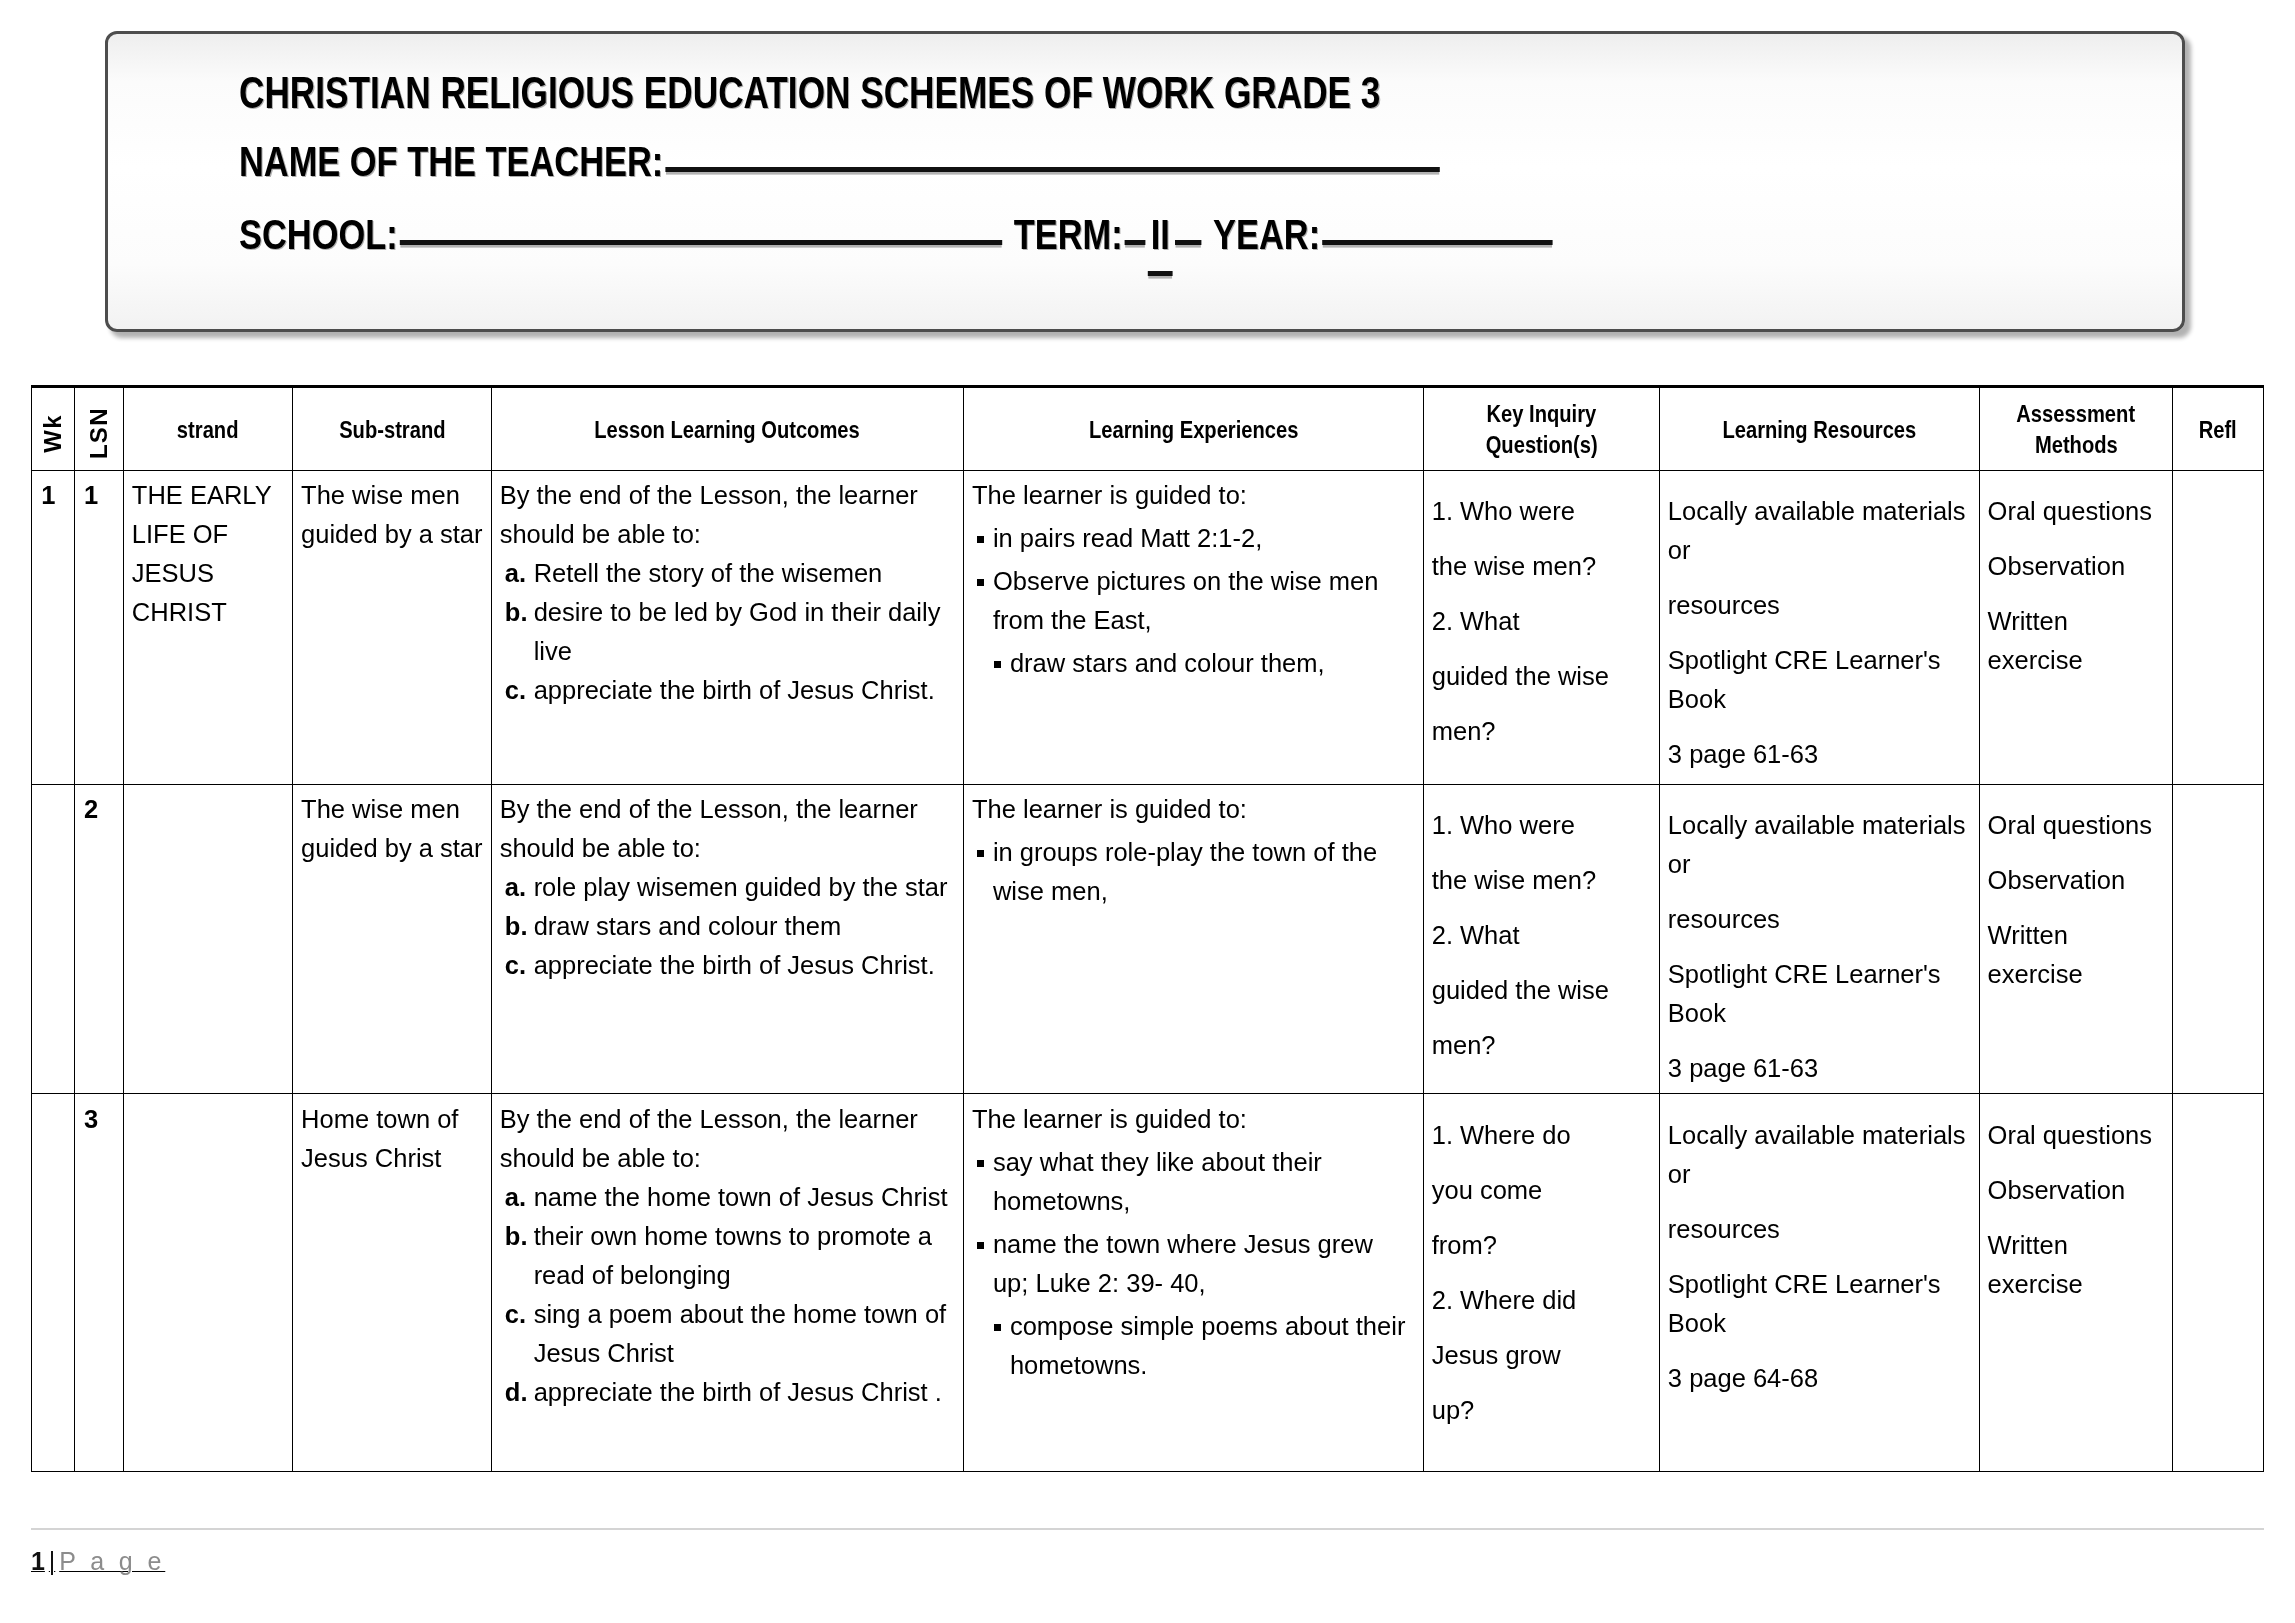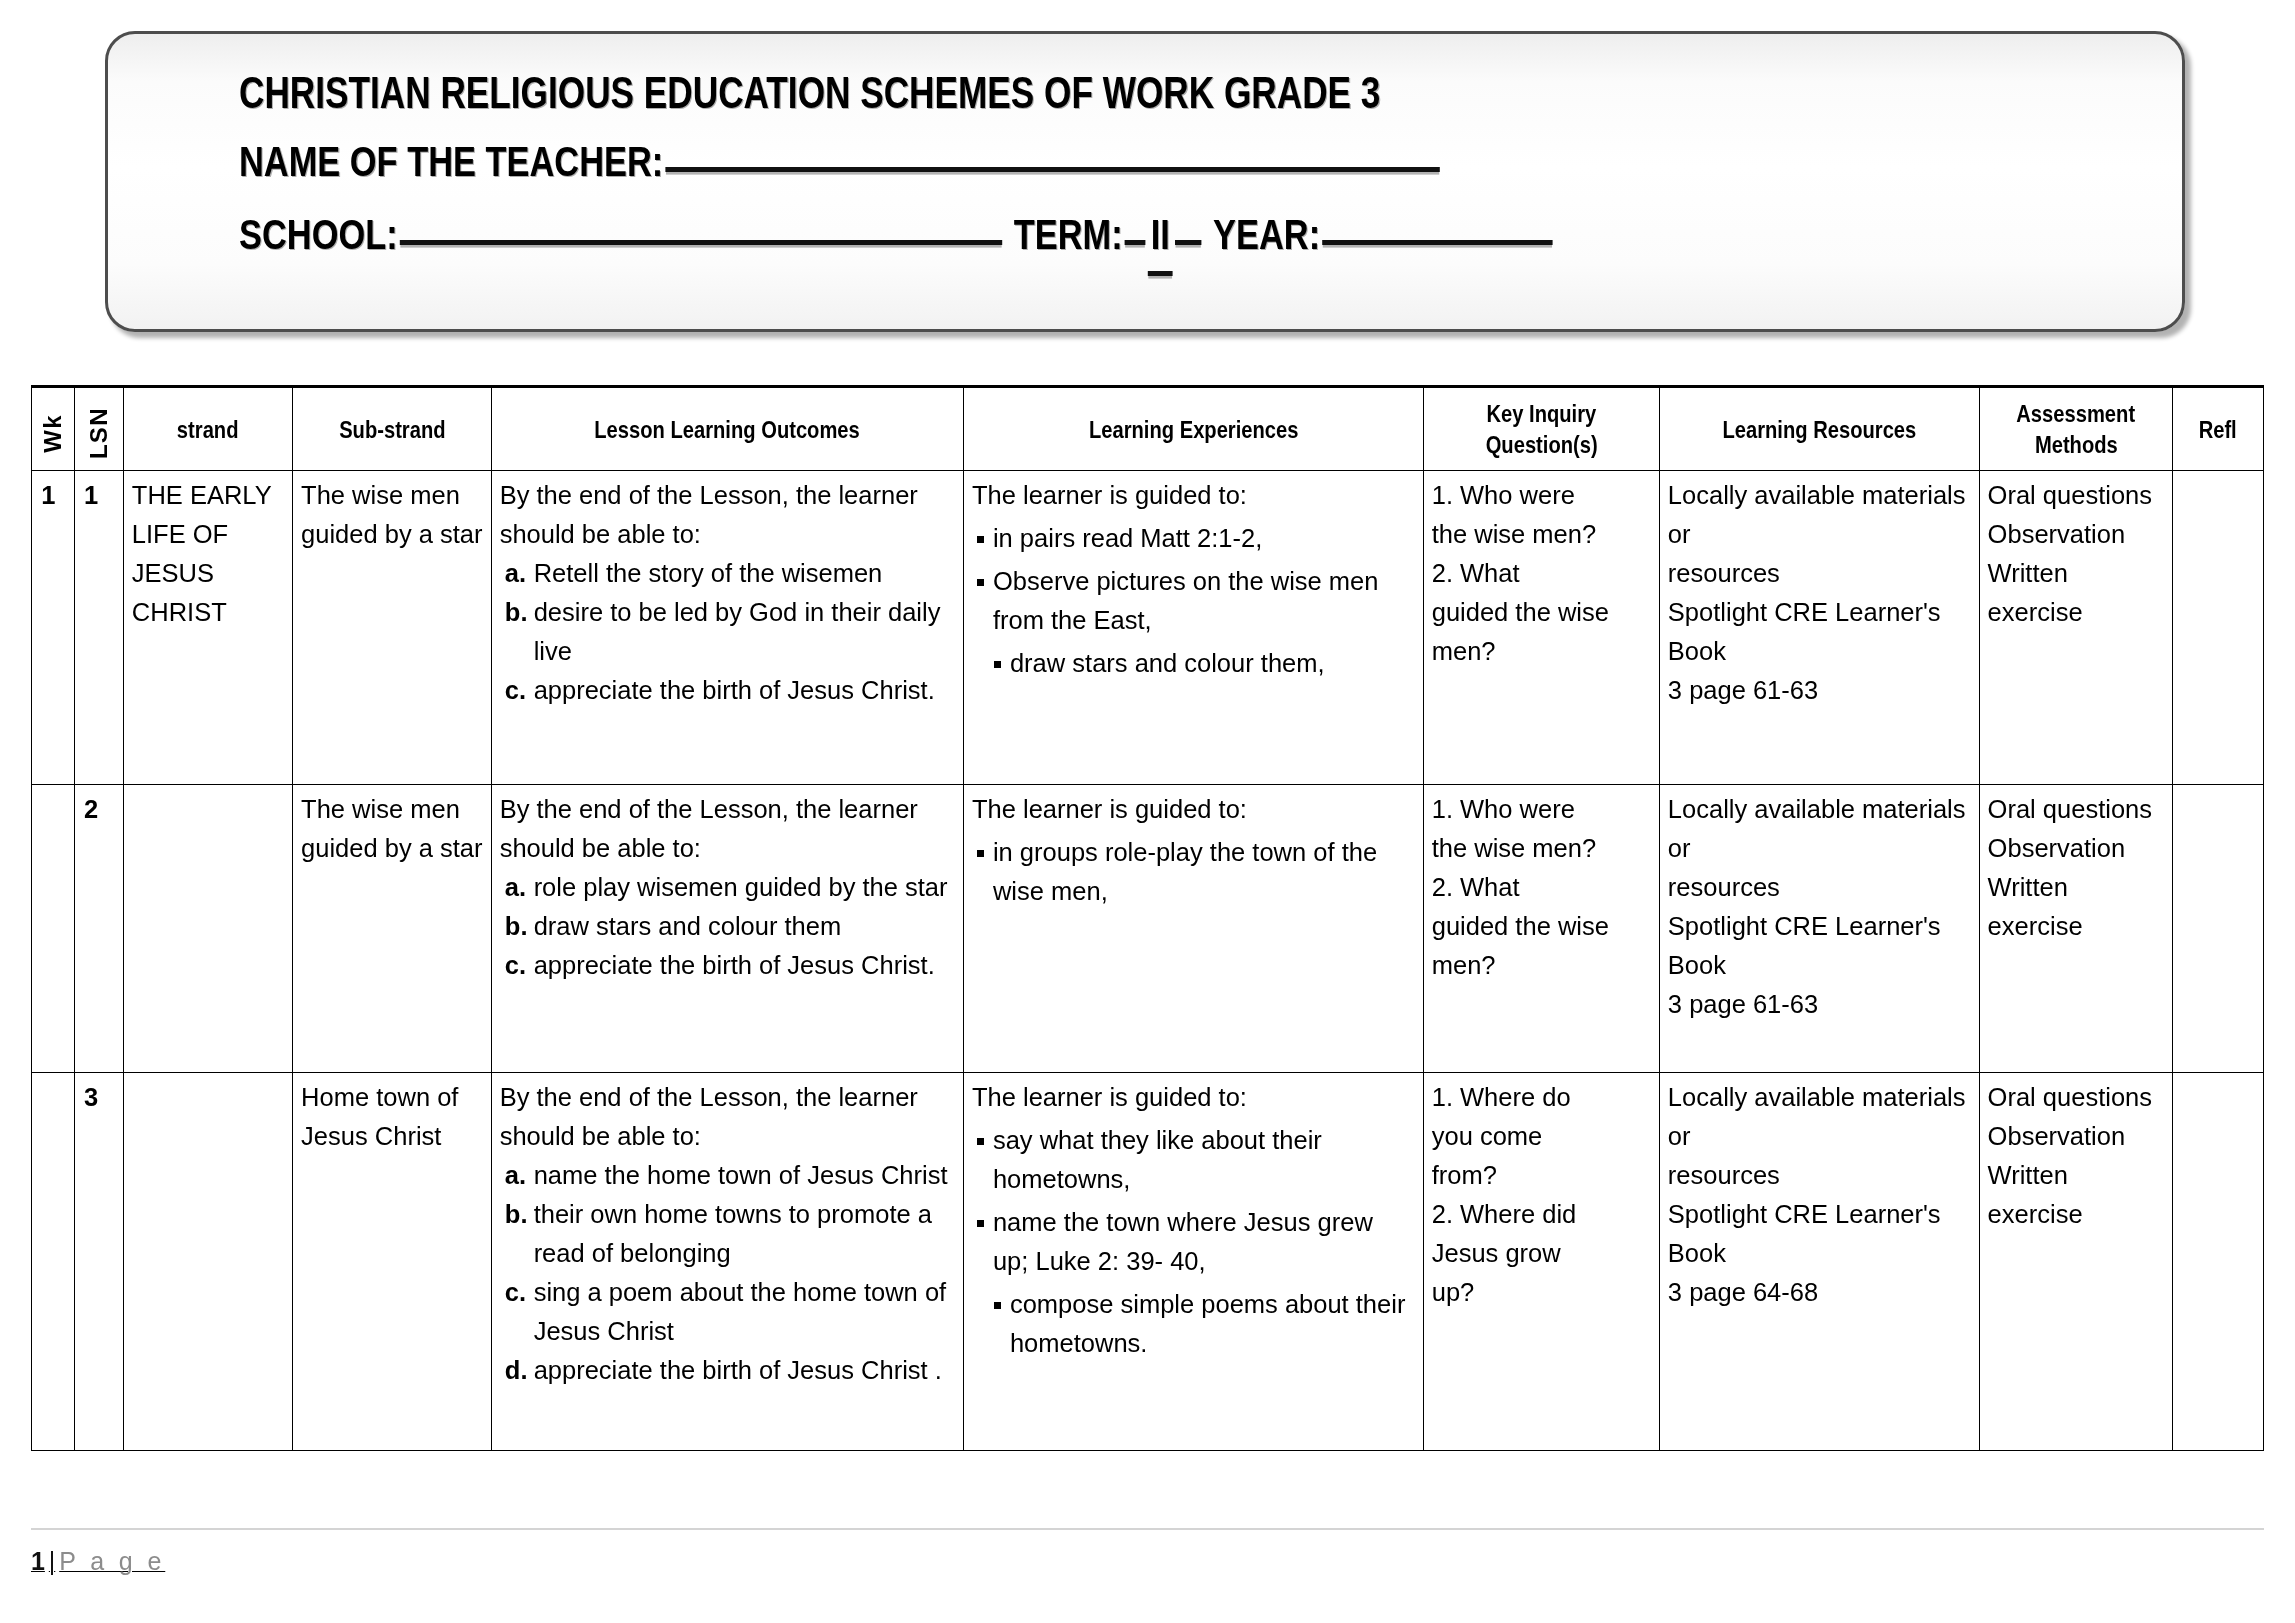--- a/index.html
+++ b/index.html
@@ -27,21 +27,21 @@
 
   
   .header-box {
     position: absolute;
     left: 105px;
     top: 31px;
     width: 2080px;
     height: 301px;
     box-sizing: border-box;
     border: 3.3px solid #4d4d4d;
-    border-radius: 30px;
+    border-radius: 12px;
     background: linear-gradient(180deg, #eeeeee 0%, #fbfbfb 16%, #ffffff 45%, #fcfcfc 78%, #f2f2f2 100%);
     box-shadow: 5.2px 5.9px 4.6px rgba(0,0,0,0.30);
     overflow: hidden;
   }
   .header-inner {
     position: absolute;
     left: 0; top: 0;
     width: 100%;
     height: 100%;
     padding: 19.6px 31px 0 131px;
@@ -204,21 +204,21 @@
     background: #000;
   }
   ul.bullets > li.indent {
     padding-left: 34px;
   }
   ul.bullets > li.indent::before {
     left: 18.3px;
   }
 
   .plain-lines { display: block; }
-  .plain-lines span { display: block; }
+  .plain-lines span { display: block; margin-top: 16px; }
 
   
   .r1 td { height: 314px; }
   .r2 td { height: 288px; }
   .r3 td { height: 378px; }
 
   
   .footer {
     position: absolute;
     left: 31px;

